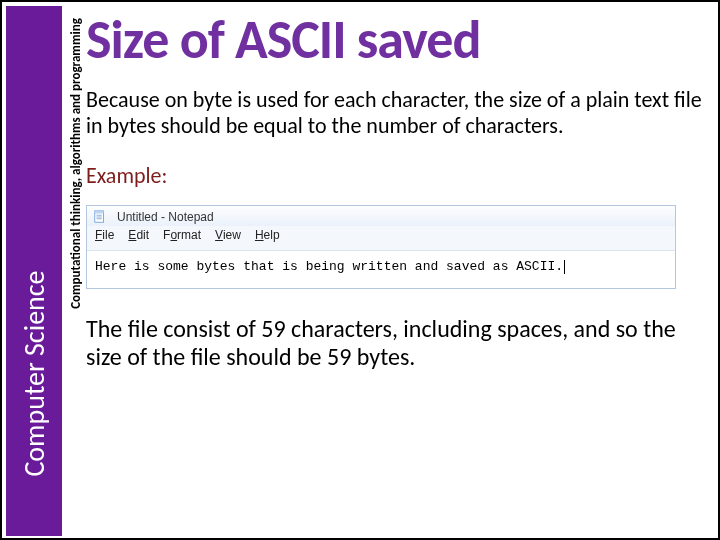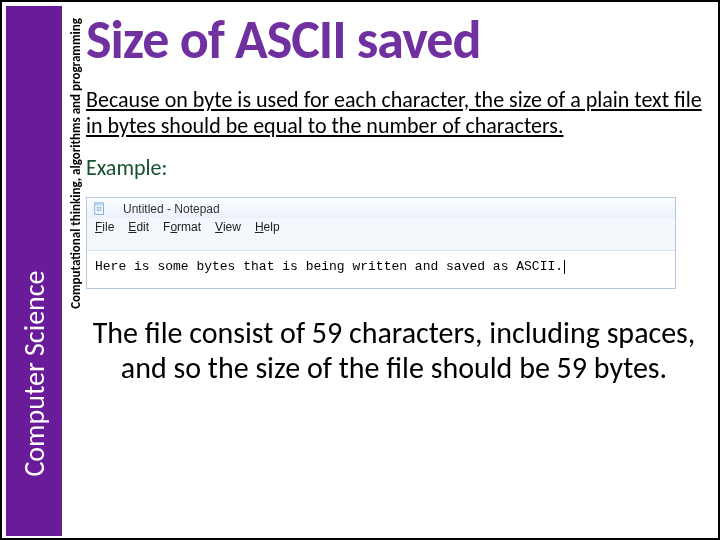--- a/index.html
+++ b/index.html
@@ -62,54 +62,53 @@
     font-size: 54px;
     font-weight: 700;
     line-height: 1.05;
     margin-bottom: 18px;
     letter-spacing: -1px;
   }
   .para {
     color: #000;
     font-size: 22px;
     line-height: 1.18;
-    margin-bottom: 15px;
-    text-decoration: underline;
+    margin-bottom: 23px;
   }
   .example-label {
-    color: #14532d;
+    color: #7f1d1d;
     font-size: 22px;
     margin-bottom: 16px;
   }
   .notepad {
     width: 590px;
     border: 1px solid #b5c7de;
     background: #fff;
     margin-bottom: 26px;
     font-family: Tahoma, "Segoe UI", sans-serif;
     box-shadow: 0 0 0 1px #d9e4f1 inset;
   }
   .np-titlebar {
     display: flex;
     align-items: flex-end;
-    gap: 16px;
+    gap: 10px;
     padding: 4px 6px 2px 6px;
     background: linear-gradient(#fdfefe, #eaf1fb);
     font-size: 12px;
     color: #333;
   }
   .np-icon {
     width: 14px;
     height: 14px;
     display: inline-block;
   }
   .np-menubar {
     display: flex;
     gap: 14px;
-    padding: 2px 8px 16px 8px;
+    padding: 2px 8px 8px 8px;
     font-size: 12px;
     color: #222;
     border-bottom: 1px solid #d9e4f1;
     background: #f4f8fd;
   }
   .np-menu-item .ul { text-decoration: underline; }
   .np-body {
     padding: 8px 8px 14px 8px;
     font-family: Consolas, "Courier New", monospace;
     font-size: 13px;
@@ -121,23 +120,22 @@
   .np-caret {
     display: inline-block;
     width: 1px;
     height: 14px;
     background: #000;
     vertical-align: text-bottom;
     margin-left: 1px;
   }
   .conclusion {
     color: #000;
-    font-size: 30px;
+    font-size: 24px;
     line-height: 1.18;
-    text-align: center;
   }
 </style>
 </head>
 <body>
 
 <div class="slide">
 
   <div class="sidebar">
     <div class="sidebar-label-main">Computer Science</div>
   </div>

